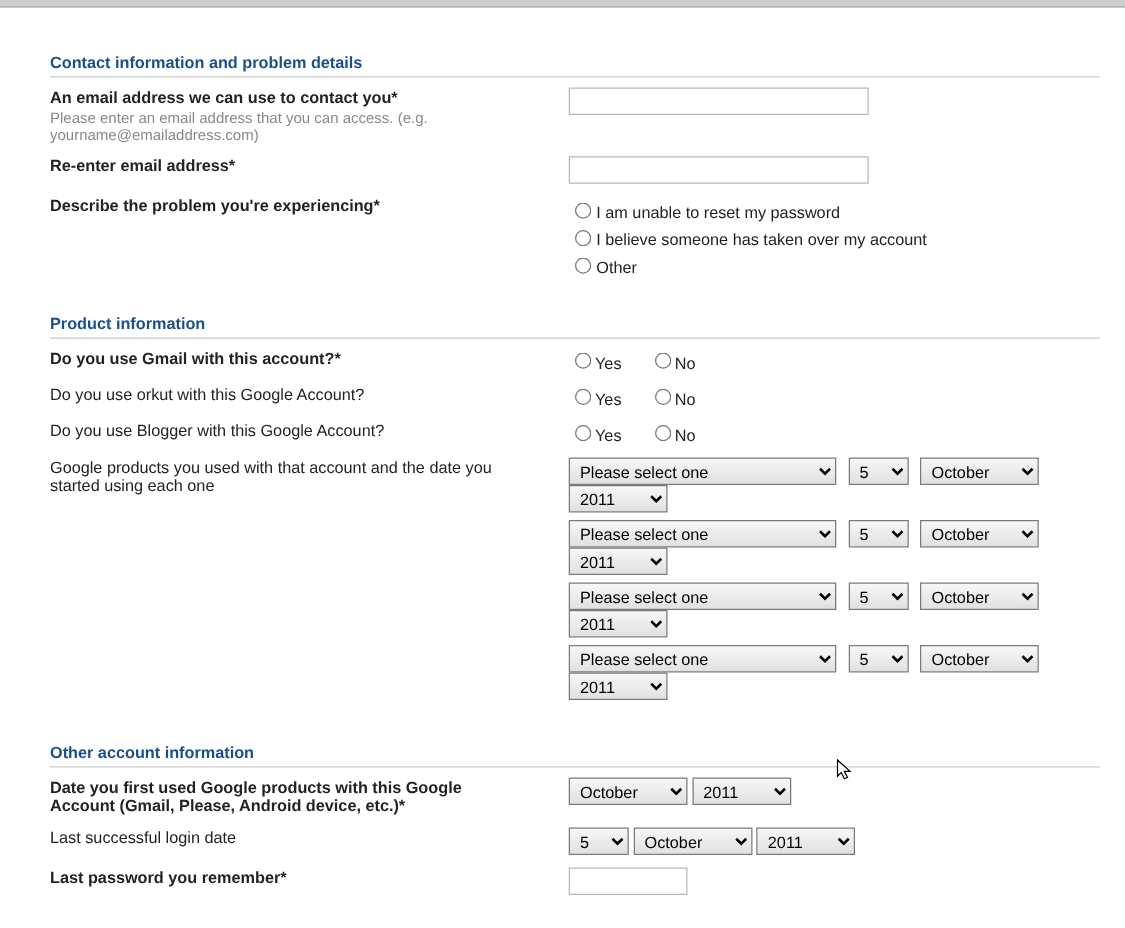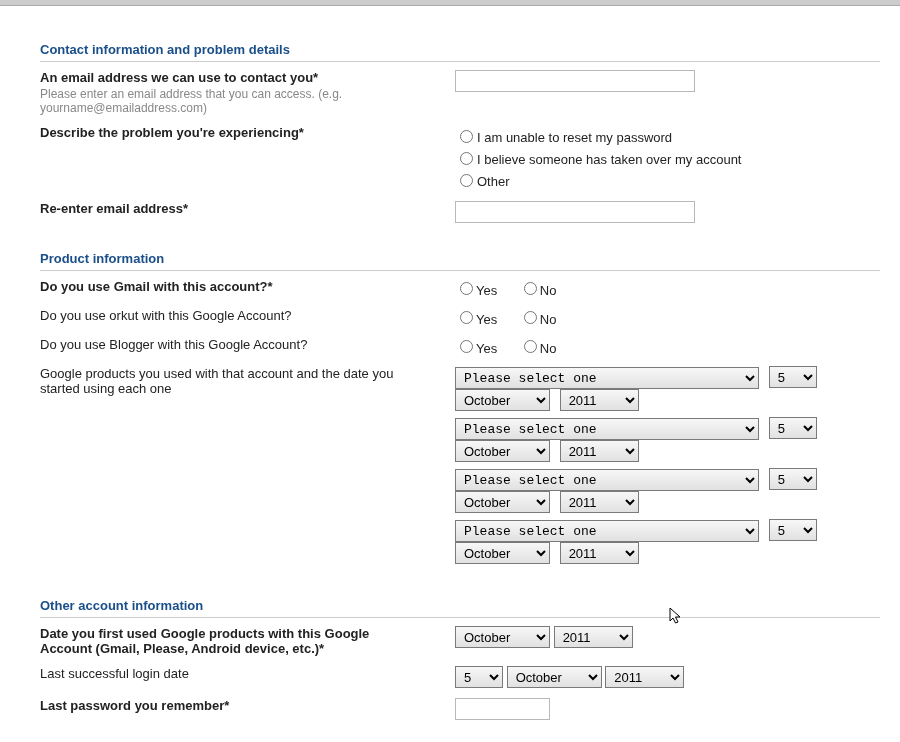--- a/index.html
+++ b/index.html
@@ -50,21 +50,21 @@
   .radio-line { padding: 2px 0; font-size: 13px;}
   .radio-line input { margin-right: 4px; vertical-align: -1px;}
   .radio-inline { display:inline-block; margin-right: 18px; }
   select.sel {
     background: linear-gradient(#f7f7f7,#e1e1e1);
     border: 1px solid #7a7a7a;
     height: 22px;
     font-size: 13px;
     padding: 1px 4px;
   }
-  .sel-wide { width: 304px; font-family: Liberation Mono, monospace; }
+  .sel-wide { width: 214px; }
   .sel-day { width: 48px; }
   .sel-month { width: 95px; }
   .sel-year { width: 79px; }
   .sel-group { margin-bottom: 6px; }
   .sel-group > * { margin-right: 6px; }
   .note {
     font-style: italic;
     font-size: 13px;
     margin: 22px 0 8px 0;
     color: #222;
@@ -90,38 +90,38 @@
       <div class="label-bold">An email address we can use to contact you*</div>
       <div class="hint">Please enter an email address that you can access. (e.g. yourname@emailaddress.com)</div>
     </div>
     <div class="field-col">
       <input type="text" class="text" style="">
     </div>
   </div>
 
   <div class="row">
     <div class="label-col">
+      <div class="label-bold">Re-enter email address*</div>
+    </div>
+    <div class="field-col">
+      <input type="text" class="text" style="">
+    </div>
+  </div>
+
+  <div class="row">
+    <div class="label-col">
       <div class="label-bold">Describe the problem you're experiencing*</div>
     </div>
     <div class="field-col">
       <div class="radio-line"><input type="radio" name="prob" style=""><span>I am unable to reset my password</span></div>
       <div class="radio-line"><input type="radio" name="prob" style=""><span>I believe someone has taken over my account</span></div>
       <div class="radio-line"><input type="radio" name="prob" style=""><span>Other</span></div>
     </div>
   </div>
 
-  <div class="row">
-    <div class="label-col">
-      <div class="label-bold">Re-enter email address*</div>
-    </div>
-    <div class="field-col">
-      <input type="text" class="text" style="">
-    </div>
-  </div>
-
   <div class="section-title">Product information</div>
 
   <div class="row">
     <div class="label-col"><span class="label-bold">Do you use Gmail with this account?*</span></div>
     <div class="field-col">
       <span class="radio-inline"><input type="radio" name="gm" style=""><span>Yes</span></span>
       <span class="radio-inline"><input type="radio" name="gm" style=""><span>No</span></span>
     </div>
   </div>
 

